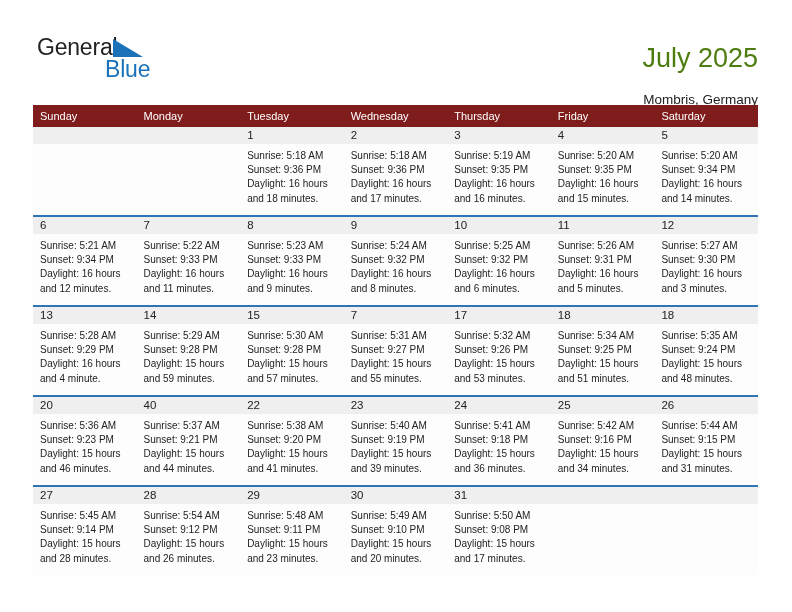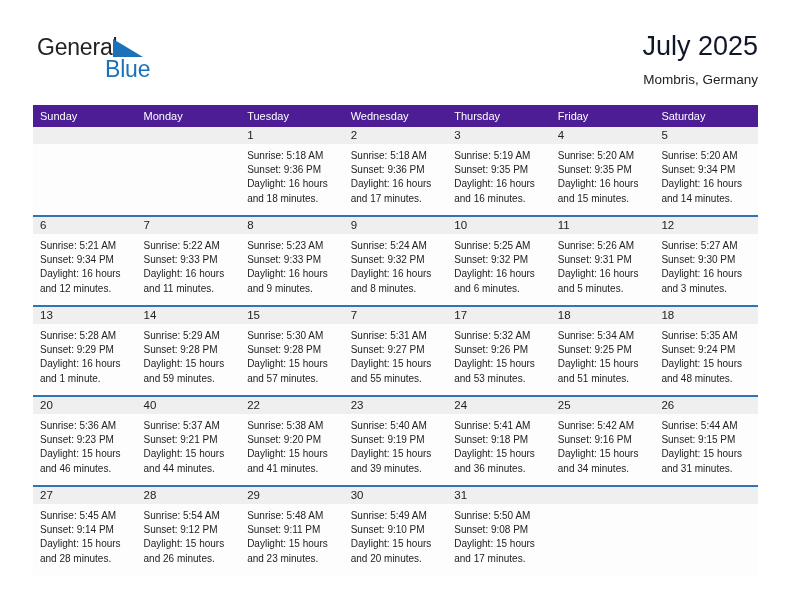--- a/index.html
+++ b/index.html
@@ -64,43 +64,44 @@
   .brand-flag svg { display: block; }
 
   .title-block {
     position: absolute;
     right: 0;
     top: 0;
     text-align: right;
   }
   .cal-title {
     font-size: 27px;
-    color: #0f172a;
+    color: #4d7c0f;
     line-height: 32px;
     white-space: nowrap;
+    margin-top: 12px;
   }
   .cal-subtitle {
     font-size: 13.5px;
     color: #222222;
     line-height: 20px;
-    margin-top: 8px;
+    margin-top: 16px;
     white-space: nowrap;
   }
 
   
   .calendar {
     position: absolute;
     left: 33px;
     top: 105px;
     width: 725px;
     border-collapse: collapse;
     table-layout: fixed;
   }
   .calendar th {
-    background: #4c1d95;
+    background: #7f1d1d;
     color: #ffffff;
     font-size: 11px;
     font-weight: normal;
     text-align: left;
     padding: 5px 0 5px 7px;
     height: 11px;
     border: none;
   }
   .calendar td {
     vertical-align: top;
@@ -298,21 +299,21 @@
             </div>
           </td>
         </tr>
         <tr class="week">
           <td>
             <div class="daynum-band">13</div>
             <div class="cell-body">
               <div>Sunrise: 5:28 AM</div>
               <div>Sunset: 9:29 PM</div>
               <div>Daylight: 16 hours</div>
-              <div>and 1 minute.</div>
+              <div>and 4 minute.</div>
             </div>
           </td>
           <td>
             <div class="daynum-band">14</div>
             <div class="cell-body">
               <div>Sunrise: 5:29 AM</div>
               <div>Sunset: 9:28 PM</div>
               <div>Daylight: 15 hours</div>
               <div>and 59 minutes.</div>
             </div>

